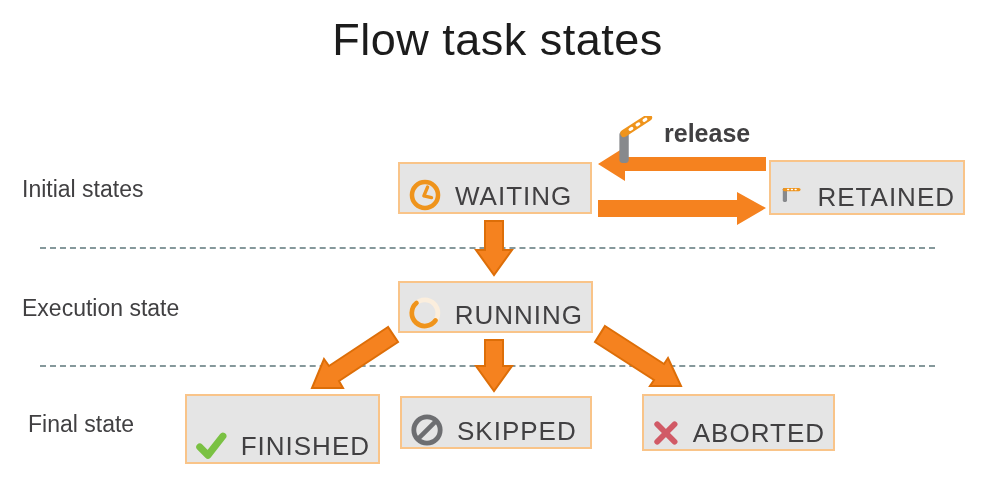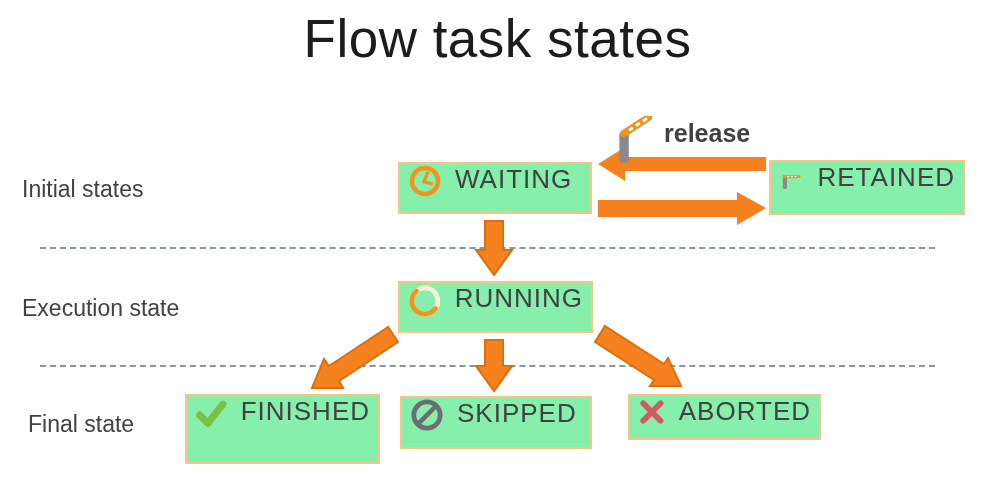--- a/index.html
+++ b/index.html
@@ -1,51 +1,51 @@
 <!DOCTYPE html>
 <html style="--orange: #f5821f; --orange-dark: #dd6e08; --box-border: #f9c489; --icon-orange: #ef941c; --spinner-track: #fbeedd; --green: #7ac143; --gray-icon: #6d6e71; --post-gray: #87898c; --red: #d15a66; --dash: #85989b; --text: #414042; --title-text: #1c1c1c;"><head>
 <meta charset="utf-8">
 <style>
   html,body{margin:0;padding:0;background:#fff;}
   #canvas{
     position:relative;width:995px;height:484px;background:#ffffff;
     font-family:"Liberation Sans", sans-serif;overflow:hidden;
   }
   .title{
-    position:absolute;top:8px;left:0;width:995px;text-align:center;
-    font-size:53px;font-weight:300;letter-spacing:.5px;color:var(--title-text,#1c1c1c);
+    position:absolute;top:14px;left:0;width:995px;text-align:center;
+    font-size:45px;font-weight:300;letter-spacing:.5px;color:var(--title-text,#1c1c1c);
   }
   .row-label{
     position:absolute;font-size:23px;font-weight:300;color:var(--text,#414042);white-space:nowrap;
   }
   #label-initial{left:22px;top:176px}
   #label-execution{left:22px;top:295px}
   #label-final{left:28px;top:411px}
   .dash{
     position:absolute;left:40px;width:895px;height:0;
     border-top:2px dashed var(--dash,#85989b);
   }
   #dash1{top:247px}
   #dash2{top:365px}
   svg.arrows{position:absolute;left:0;top:0;width:995px;height:484px;pointer-events:none}
   .arrow{fill:var(--orange,#f5821f);stroke:var(--orange-dark,#dd6e08);stroke-width:2;stroke-linejoin:miter}
   .arrow.flat{stroke:none}
   .state{
-    position:absolute;background:#86efac;border:2px solid var(--box-border,#f9c489);
-    display:flex;align-items:flex-start;gap:13px;padding:0 8px 0 8px;box-sizing:border-box;
+    position:absolute;background:#e5e5e5;border:2px solid var(--box-border,#f9c489);
+    display:flex;align-items:flex-end;gap:13px;padding:0 8px 0 8px;box-sizing:border-box;
   }
   .state .label{
     font-size:26px;font-weight:300;letter-spacing:1px;color:var(--text,#414042);white-space:nowrap;
   }
   #state-waiting {left:398px;top:162px;width:194px;height:52px}
   #state-retained{left:769px;top:160px;width:196px;height:55px;gap:16px;padding-left:9px}
   #state-running {left:398px;top:281px;width:195px;height:52px}
   #state-finished{left:185px;top:394px;width:195px;height:70px}
   #state-skipped {left:400px;top:396px;width:192px;height:53px}
-  #state-aborted {left:628px;top:394px;width:193px;height:46px}
+  #state-aborted {left:642px;top:394px;width:193px;height:57px}
   #barrier-open-wrap{position:absolute;left:610px;top:116px;width:50px;height:50px}
   #release-label{
     position:absolute;left:664px;top:119px;font-size:25px;font-weight:700;color:var(--text,#414042);
   }
   .ic{display:block}
 </style>
 </head>
 <body>
 
 <div id="canvas">

